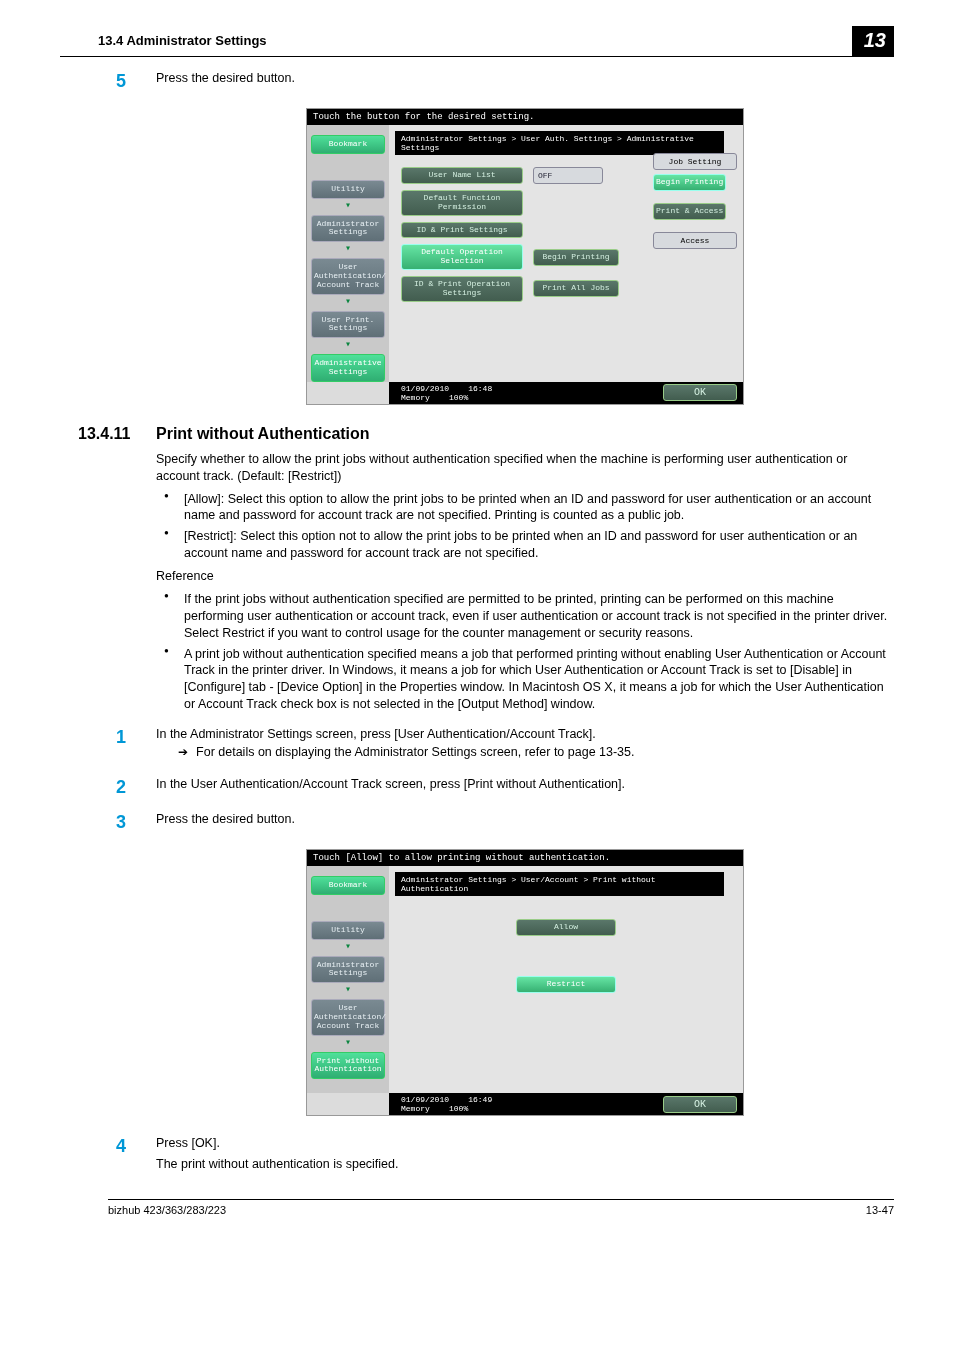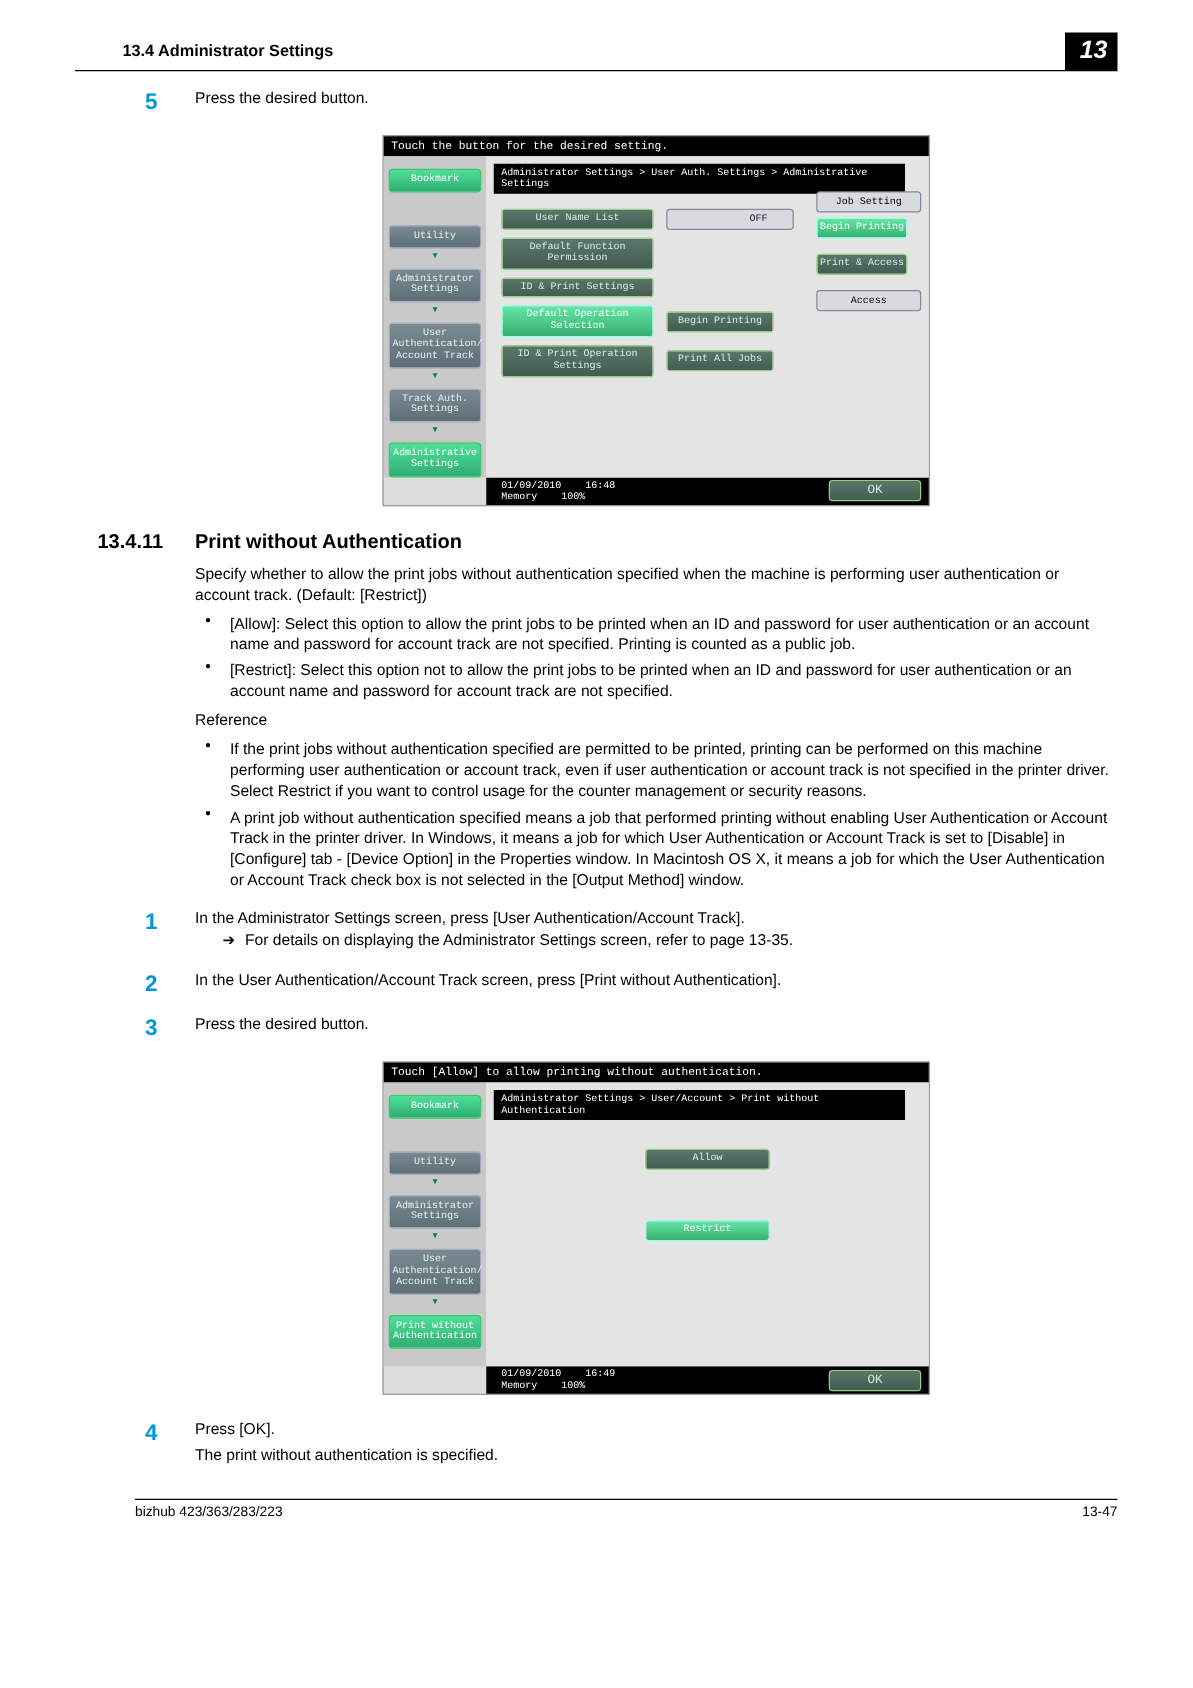--- a/index.html
+++ b/index.html
@@ -121,26 +121,26 @@
   .pbtn.lg { width: 112px; }
   .pbtn.md { width: 76px; }
   .pbtn.sel {
     background: linear-gradient(#66e5a4,#36b072);
     color: #fff;
     border-color: #9fe;
   }
   .pbtn-off {
     display: inline-block;
     width: 60px;
-    text-align: right;
+    text-align: left;
     color: #223;
     font-size: 8px;
     border: 1px solid #889;
     background: #d7dade;
-    padding: 3px 20px;
+    padding: 3px 4px;
     border-radius: 3px;
     vertical-align: middle;
   }
   .ss-right-col {
     position: absolute;
     right: 6px;
     top: 28px;
     width: 84px;
   }
   .ss-right-col .ritem {
@@ -246,21 +246,21 @@
       <div class="ss-body">
         <div class="ss-side">
           <div class="side-btn sel">Bookmark</div>
           <div style="height:22px"></div>
           <div class="side-btn gray">Utility</div>
           <div class="side-arrow">▾</div>
           <div class="side-btn gray">Administrator Settings</div>
           <div class="side-arrow">▾</div>
           <div class="side-btn gray">User Authentication/ Account Track</div>
           <div class="side-arrow">▾</div>
-          <div class="side-btn gray">Track Auth. Settings</div>
+          <div class="side-btn gray">User Print. Settings</div>
           <div class="side-arrow">▾</div>
           <div class="side-btn sel">Administrative Settings</div>
         </div>
         <div class="ss-main">
           <div class="ss-bcrumb">Administrator Settings &gt; User Auth. Settings &gt; Administrative Settings</div>
 
           <table class="ptbl">
             <tbody>
                 <tr>
               <td><span class="pbtn lg">User Name List</span></td>

